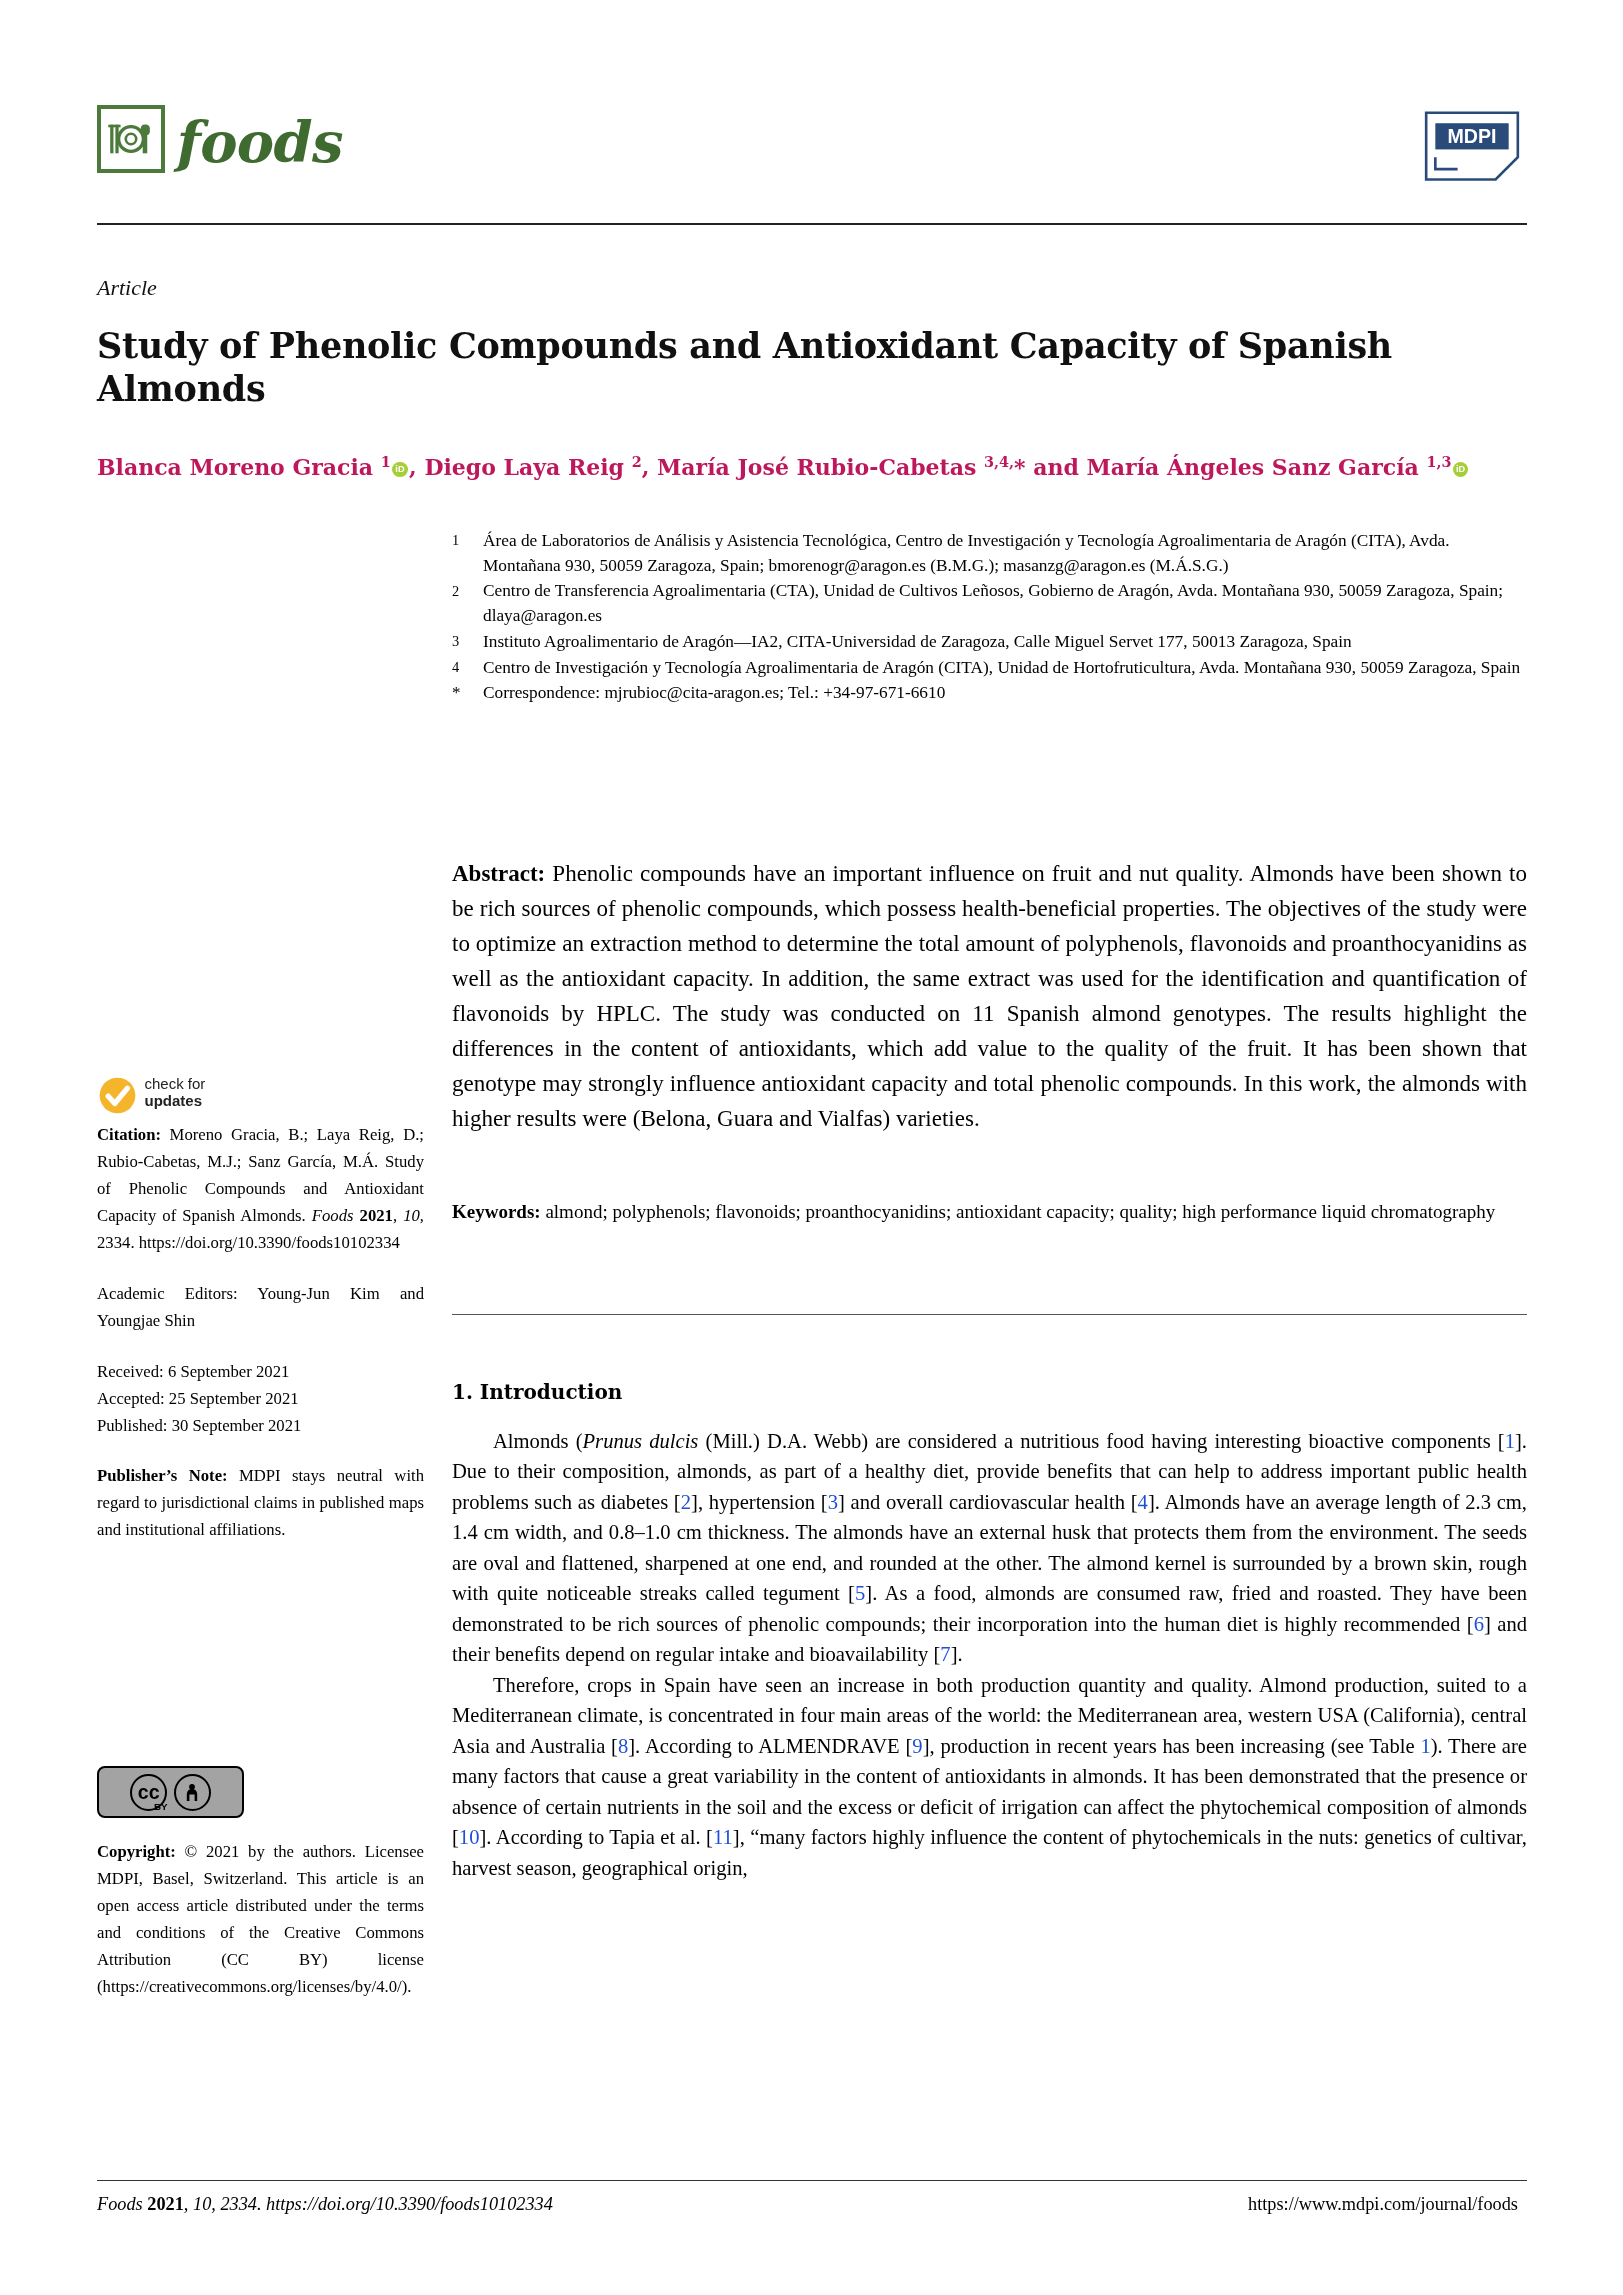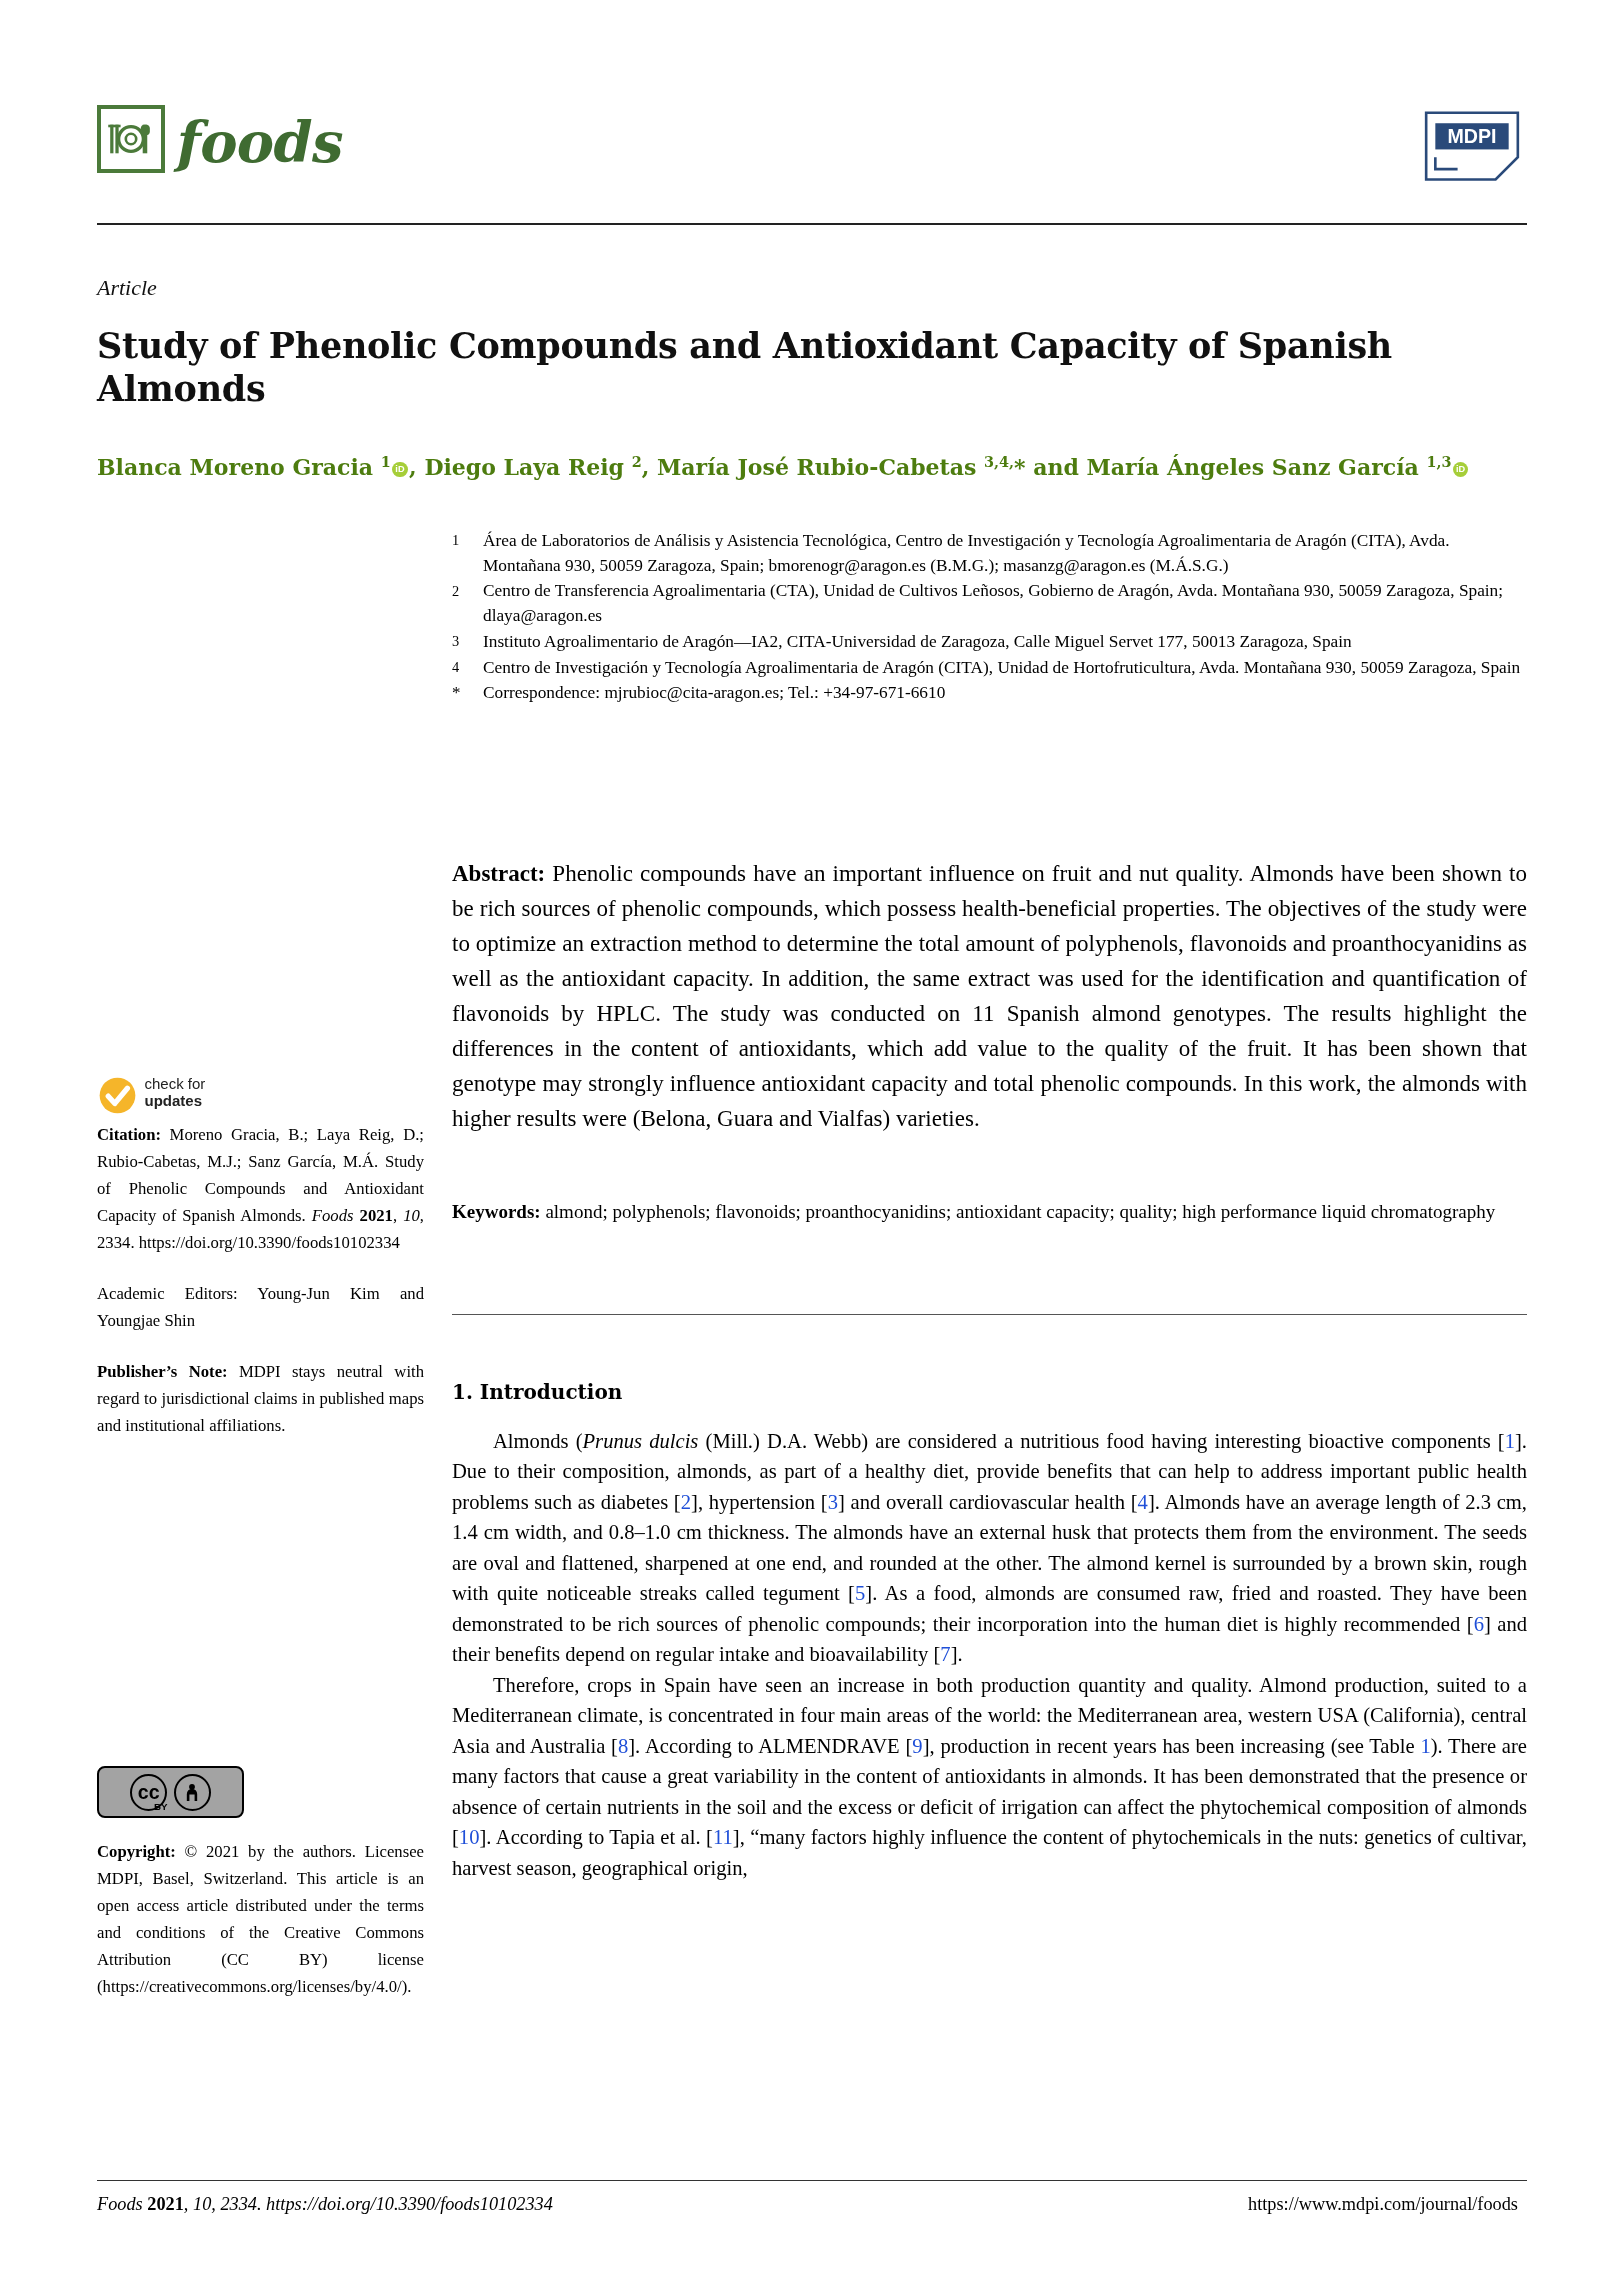--- a/index.html
+++ b/index.html
@@ -101,21 +101,21 @@
   }
   .authors {
     position: absolute;
     left: 97px;
     top: 452px;
     width: 1440px;
     font-family: "DejaVu Serif", serif;
     font-weight: bold;
     font-size: 22px;
     line-height: 1.4;
-    color: #4d7c0f;
+    color: #be185d;
   }
   .authors sup { font-size: 14.4px; font-weight: bold; }
   .orcid {
     display: inline-block;
     width: 15.7px;
     height: 15.7px;
     border-radius: 50%;
     background: #a6ce39;
     position: relative;
     top: 2px;
@@ -398,20 +398,25 @@
       <div class="b">updates</div>
     </div>
   </div>
 
   <div class="sidebar">
     <div class="blk">
       <b>Citation:</b><span> Moreno Gracia, B.; Laya Reig, D.; Rubio-Cabetas, M.J.; Sanz García, M.Á. Study of Phenolic Compounds and Antioxidant Capacity of Spanish Almonds. <span class="ital">Foods</span> <b>2021</b>, <span class="ital">10</span>, 2334. https://doi.org/10.3390/foods10102334</span>
     </div>
     <div class="blk">Academic Editors: Young-Jun Kim and Youngjae Shin</div>
     <div class="blk">
+      <div>Received: 6 September 2021</div>
+      <div>Accepted: 25 September 2021</div>
+      <div>Published: 30 September 2021</div>
+    </div>
+    <div class="blk">
       <b>Publisher’s Note:</b><span> MDPI stays neutral with regard to jurisdictional claims in published maps and institutional affiliations.</span>
     </div>
   </div>
 
   <div class="cc-badge">
     <div class="cc-circle">cc</div>
     <div class="cc-circle">
       <svg width="22" height="22" viewBox="0 0 34 34">
         <circle cx="17" cy="9" r="4.5" fill="#000"></circle>
         <path d="M9 31 V20 a8 8 0 0 1 16 0 V31 h-4 V21 h-8 v10 z" fill="#000"></path>

